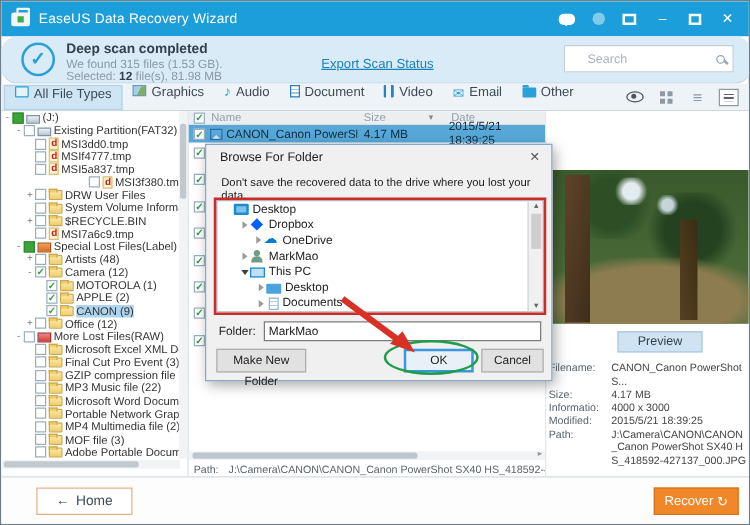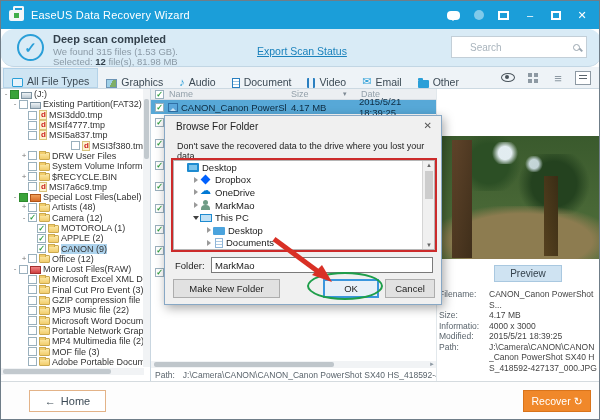--- a/index.html
+++ b/index.html
@@ -39,21 +39,21 @@
   .searchbox{position:absolute;right:14px;top:7px;width:136px;height:22px;background:#fff;border:1px solid #c3cfd8;
     display:flex;align-items:center;padding:0 6px;}
   .searchbox input{border:none;outline:none;flex:1;font-size:10px;color:#555;min-width:0;background:transparent;margin-left:12px;}
   .searchbox input::placeholder{color:#a9b4bd;}
   .search-icon{width:7px;height:7px;border:1.5px solid #9aa6b0;border-radius:50%;position:relative;flex:none;}
   .search-icon::after{content:"";position:absolute;width:4px;height:1.5px;background:#9aa6b0;right:-4px;bottom:-1px;transform:rotate(45deg);}
 
   
   .tabbar{position:absolute;left:0;top:66px;width:600px;height:22px;background:#eef3f7;border-bottom:1px solid #ccd9e2;
     display:flex;align-items:center;padding-left:2px;}
-  .tab{display:flex;align-items:flex-end;gap:4px;padding:0 8px;height:20px;font-size:10.5px;color:#3c4a55;cursor:pointer;}
+  .tab{display:flex;align-items:flex-start;gap:4px;padding:0 8px;height:20px;font-size:10.5px;color:#3c4a55;cursor:pointer;}
   .tab.sel{background:#cfe5f3;border:1px solid #b3d2e8;}
   .ticon{display:inline-flex;align-items:center;justify-content:center;flex:none;}
   .all-types-icon{width:11px;height:9px;border:1px solid var(--accent);background:#e7f3fb;border-radius:1px;}
   .graphics-icon{width:11px;height:9px;border:1px solid #6c94b5;background:linear-gradient(115deg,#9fd0e8 48%,#7fae67 49%);}
   .audio-icon::before{content:"♪";color:var(--accent);font-size:11px;}
   .document-icon{width:8px;height:10px;background:#fff;border:1px solid #2a7fc0;
     background:repeating-linear-gradient(#fff 0 2px,#9cc4e2 2px 3px);}
   .video-icon{width:8px;height:10px;background:#2a7fc0;border-radius:1px;
     background:linear-gradient(90deg,#2a7fc0 2px,#e8f2fa 2px 6px,#2a7fc0 6px);}
   .email-icon::before{content:"✉";color:var(--accent);font-size:11px;}
@@ -173,21 +173,21 @@
     font-size:6px;color:#666;text-align:center;}
   .dscroll .up{position:absolute;top:1px;left:0;width:12px;cursor:pointer;}
   .dscroll .down{position:absolute;bottom:1px;left:0;width:12px;cursor:pointer;}
   .dscroll .thumb{position:absolute;left:2px;top:10px;width:8px;height:28px;background:#cdcdcd;}
   .dlg-folder-row{position:absolute;left:10px;top:141px;display:flex;align-items:center;width:258px;}
   .dlg-folder-label{font-size:9.5px;color:#222;width:36px;}
   .dlg-folder-input{flex:1;height:16px;border:1px solid #7a7a7a;background:#fff;font-size:9.5px;color:#222;padding:0 3px;outline:none;}
   .dlg-buttons{position:absolute;left:8px;top:163px;width:262px;height:20px;}
   .dbtn{position:absolute;height:19px;background:#e1e1e1;border:1px solid #adadad;font-size:9.5px;color:#222;
     text-align:center;cursor:pointer;}
-  .mnf-btn{left:0;width:107px;line-height:17px;}
+  .mnf-btn{left:0;width:72px;line-height:17px;}
   .ok-btn{left:150px;width:56px;border:2px solid #3a96dd;line-height:15px;background:#e8f0f8;}
   .cancel-btn{left:212px;width:50px;line-height:17px;}
 
   
   .arrow-svg{position:absolute;left:263px;top:228px;z-index:30;pointer-events:none;}
   .ok-ellipse{position:absolute;left:306px;top:271px;width:76px;height:28px;border:2px solid var(--ann-green);
     border-radius:50%;z-index:25;pointer-events:none;}
 </style>
 </head>
 <body>
@@ -543,21 +543,21 @@
           <div class="ditem" style="padding-left: 4px;">
             <span class="chev"></span>
             <span class="dic desktop-icon"></span>
             <span class="dlbl">Desktop</span>
           </div>
           <div class="ditem" style="padding-left: 17px;">
             <span class="chev chev-r"></span>
             <span class="dic dropbox-icon"></span>
             <span class="dlbl">Dropbox</span>
           </div>
-          <div class="ditem" style="padding-left: 17px;">
+          <div class="ditem" style="padding-left: 28px;">
             <span class="chev chev-r"></span>
             <span class="dic onedrive-icon"></span>
             <span class="dlbl">OneDrive</span>
           </div>
           <div class="ditem" style="padding-left: 17px;">
             <span class="chev chev-r"></span>
             <span class="dic user-icon"></span>
             <span class="dlbl">MarkMao</span>
           </div>
           <div class="ditem" style="padding-left: 17px;">

